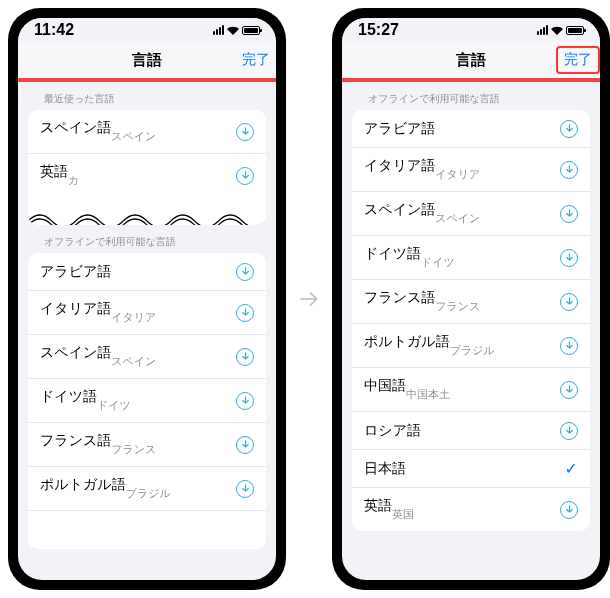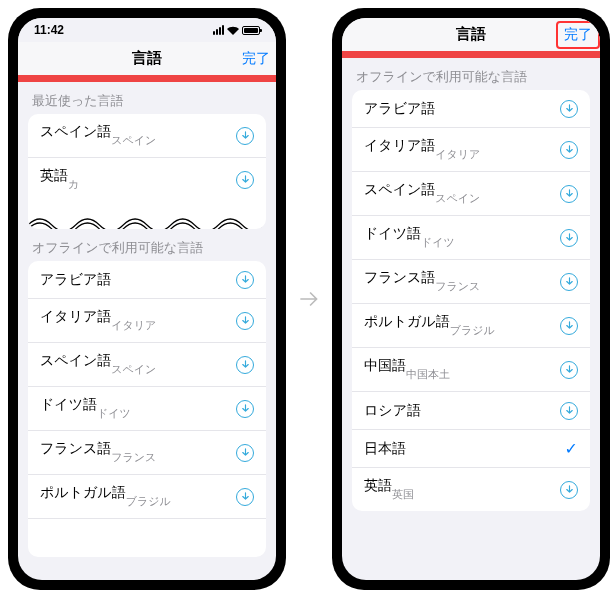--- a/index.html
+++ b/index.html
@@ -1,34 +1,34 @@
 <!DOCTYPE html>
 <html><head>
 <meta charset="utf-8">
 <style>
 *{margin:0;padding:0;box-sizing:border-box;font-family:-apple-system,"Hiragino Sans",sans-serif}
 body{background:#fff;width:610px;height:598px;position:relative}
 .phones{display:flex;gap:8px;padding:8px;align-items:center}
 .phone{width:278px;height:582px;background:#000;border-radius:32px;padding:10px;position:relative;flex-shrink:0}
 .screen{width:100%;height:100%;background:#f2f2f7;border-radius:24px;overflow:hidden;position:relative}
-.status{height:24px;display:flex;justify-content:space-between;align-items:center;padding:0 16px;font-size:12px;font-weight:600;color:#000;background:#f2f2f7}
+.status{height:24px;display:flex;justify-content:space-between;align-items:center;padding:0 16px;font-size:16px;font-weight:600;color:#000;background:#f2f2f7}
 .status .right{display:flex;gap:3px;align-items:center}
 .bars{display:flex;gap:1px;align-items:flex-end}
 .bars span{width:2px;background:#000;border-radius:1px}
 .bars span:nth-child(1){height:4px}.bars span:nth-child(2){height:6px}.bars span:nth-child(3){height:8px}.bars span:nth-child(4){height:10px}
 .wifi{width:12px;height:9px}
 .batt{width:18px;height:9px;border:1px solid #000;border-radius:2px;position:relative}
 .batt::before{content:"";position:absolute;right:-3px;top:2px;width:2px;height:3px;background:#000;border-radius:0 1px 1px 0}
 .batt::after{content:"";position:absolute;left:1px;top:1px;bottom:1px;right:1px;background:#000;border-radius:1px}
-.nav{height:40px;background:#f7f7f9;border-bottom:7px solid #ef4444;display:flex;align-items:center;justify-content:center;position:relative}
+.nav{height:40px;background:#f7f7f9;border-bottom:4px solid #ef4444;display:flex;align-items:center;justify-content:center;position:relative}
 .nav-title{font-size:15px;font-weight:600;color:#000}
 .nav-done{position:absolute;right:0;font-size:14px;color:#007aff;font-weight:500;padding:3px 6px}
 .highlight-done{border:2px solid #ff3333;border-radius:4px}
 .content{height:calc(100% - 64px);overflow:hidden;position:relative}
-.sect-h{font-size:13px;color:#8e8e93;padding:10px 14px 4px}
+.sect-h{font-size:10px;color:#8e8e93;padding:10px 26px 4px}
 .list{background:#fff;border-radius:10px;margin:0 10px 12px}
 .row{padding:9px 12px;border-bottom:0.5px solid #e5e5ea;display:flex;justify-content:space-between;align-items:center;min-height:38px}
 .row:last-child{border-bottom:none}
 .row-text{display:flex;flex-direction:row}
 .lang{font-size:14px;color:#000}
 .sub{font-size:11px;color:#8e8e93;margin-top:10px}
 .dl-icon{width:18px;height:18px;border:1.5px solid #34aadc;border-radius:50%;display:flex;align-items:center;justify-content:center;flex-shrink:0}
 .dl-icon svg{width:9px;height:9px}
 .check{color:#007aff;font-size:16px}
 .wave{height:28px;background:#fff;margin:0 10px;position:relative;overflow:hidden;border-radius:0 0 10px 10px}
@@ -168,20 +168,35 @@
   </div>
 
   <div class="arrow-mid">
     <svg viewBox="0 0 24 24" fill="none" stroke="currentColor" stroke-width="1.5">
         <path d="M4 12h14M13 6l6 6-6 6"></path>
       </svg>
   </div>
 
   <div class="phone">
     <div class="screen">
+      <div class="status">
+        <span>15:27</span>
+        <div class="right">
+          <div class="bars">
+              <span></span>
+              <span></span>
+              <span></span>
+              <span></span>
+            </div>
+          <svg class="wifi" viewBox="0 0 12 9">
+              <path d="M6 9L0 3C3 0 9 0 12 3Z" fill="#000"></path>
+            </svg>
+          <div class="batt"></div>
+        </div>
+      </div>
       <div class="nav">
         <span class="nav-title">言語</span>
         <span class="nav-done highlight-done">完了</span>
       </div>
       <div class="content">
         <div class="sect-h">オフラインで利用可能な言語</div>
         <div class="list" id="right-offline">
             <div class="row" style="position:relative">
               <div class="row-text">
                 <span class="lang">アラビア語</span>

